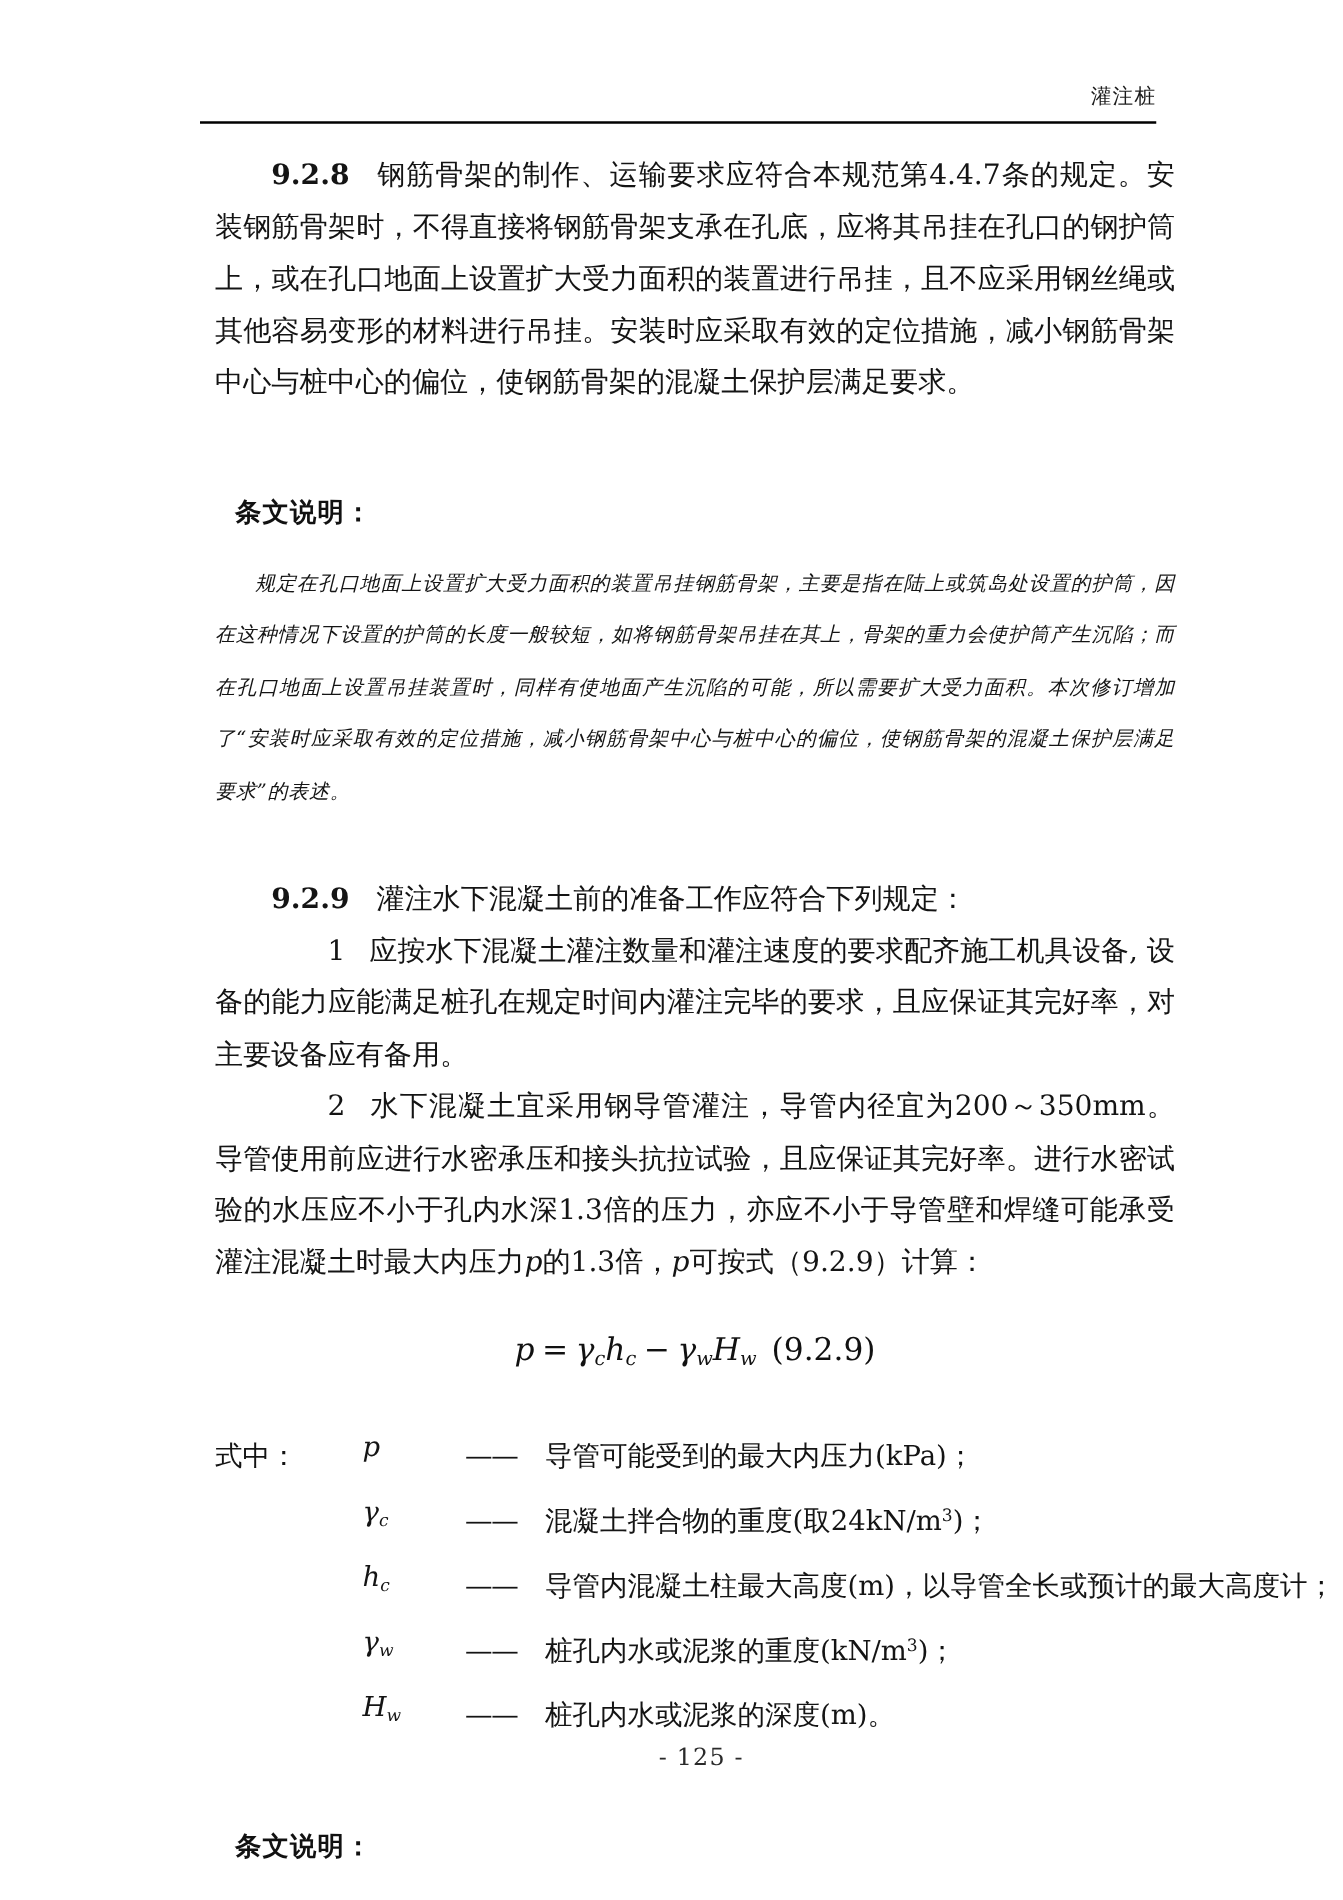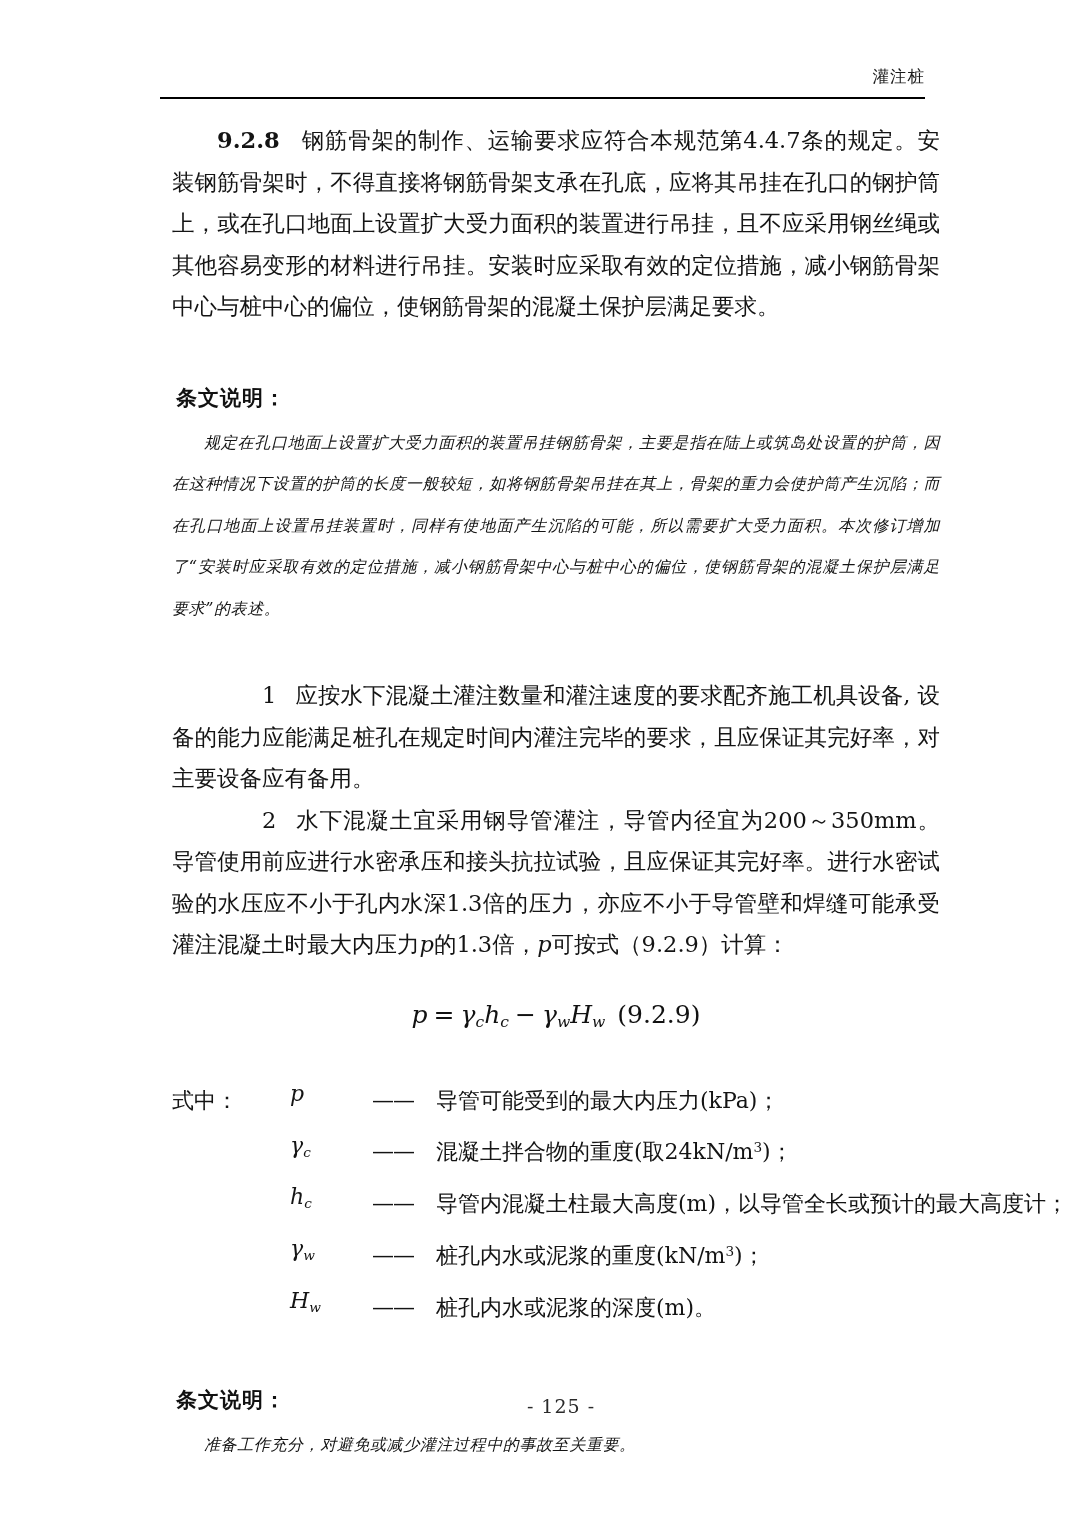--- a/index.html
+++ b/index.html
@@ -72,21 +72,21 @@
   .clause-gap { display: inline-block; width: 0.95em; }
   .item-no { display: inline-block; }
   .item-gap { display: inline-block; width: 0.85em; }
 
   
   .note-head {
     font-family: "DejaVu Sans", "Liberation Sans", sans-serif;
     font-weight: bold;
     font-size: 21px;
     line-height: 40px;
-    margin: 4px;
+    margin: 16px;
     color: #111111;
     letter-spacing: 1px;
   }
   .note-body {
     font-family: "DejaVu Serif", "Liberation Serif", serif;
     font-size: 16px;
     line-height: 41.5px;
     text-align: justify;
     text-justify: inter-ideograph;
     margin: 0;
@@ -180,20 +180,21 @@
 
     <p class="p indent2"><span class="clause-no">9.2.8</span><span class="clause-gap"></span><span>钢筋骨架的制作、运输要求应符合本规范第4.4.7条的规定。安装钢筋骨架时，不得直接将钢筋骨架支承在孔底，应将其吊挂在孔口的钢护筒上，或在孔口地面上设置扩大受力面积的装置进行吊挂，且不应采用钢丝绳或其他容易变形的材料进行吊挂。安装时应采取有效的定位措施，减小钢筋骨架中心与桩中心的偏位，使钢筋骨架的混凝土保护层满足要求。</span></p>
 
     <div class="vspace-lg"></div>
 
     <p class="note-head">条文说明：</p>
     <p class="note-body">规定在孔口地面上设置扩大受力面积的装置吊挂钢筋骨架，主要是指在陆上或筑岛处设置的护筒，因在这种情况下设置的护筒的长度一般较短，如将钢筋骨架吊挂在其上，骨架的重力会使护筒产生沉陷；而在孔口地面上设置吊挂装置时，同样有使地面产生沉陷的可能，所以需要扩大受力面积。本次修订增加了“安装时应采取有效的定位措施，减小钢筋骨架中心与桩中心的偏位，使钢筋骨架的混凝土保护层满足要求”的表述。</p>
 
     <div class="vspace-lg"></div>
 
+    <p class="p indent2"><span class="clause-no">9.2.9</span><span class="clause-gap"></span><span>灌注水下混凝土前的准备工作应符合下列规定：</span></p>
 
     <p class="p indent2"><span class="item-no">1</span><span class="item-gap"></span><span>应按水下混凝土灌注数量和灌注速度的要求配齐施工机具设备, 设备的能力应能满足桩孔在规定时间内灌注完毕的要求，且应保证其完好率，对主要设备应有备用。</span></p>
 
     <p class="p indent2"><span class="item-no">2</span><span class="item-gap"></span><span>水下混凝土宜采用钢导管灌注，导管内径宜为200～350mm。导管使用前应进行水密承压和接头抗拉试验，且应保证其完好率。进行水密试验的水压应不小于孔内水深1.3倍的压力，亦应不小于导管壁和焊缝可能承受灌注混凝土时最大内压力</span><span class="math-i">p</span><span>的1.3倍，</span><span class="math-i">p</span><span>可按式（9.2.9）计算：</span></p>
 
     <div class="vspace-sm"></div>
 
     <p class="formula-line"><span class="math-i">p</span><span class="math-op">=</span><span class="math-i">γ</span><span class="sub">c</span><span class="math-i">h</span><span class="sub">c</span><span class="math-op">−</span><span class="math-i">γ</span><span class="sub">w</span><span class="math-i">H</span><span class="sub">w</span><span class="eqno">(9.2.9)</span></p>
 
     <div class="vspace-sm"></div>

